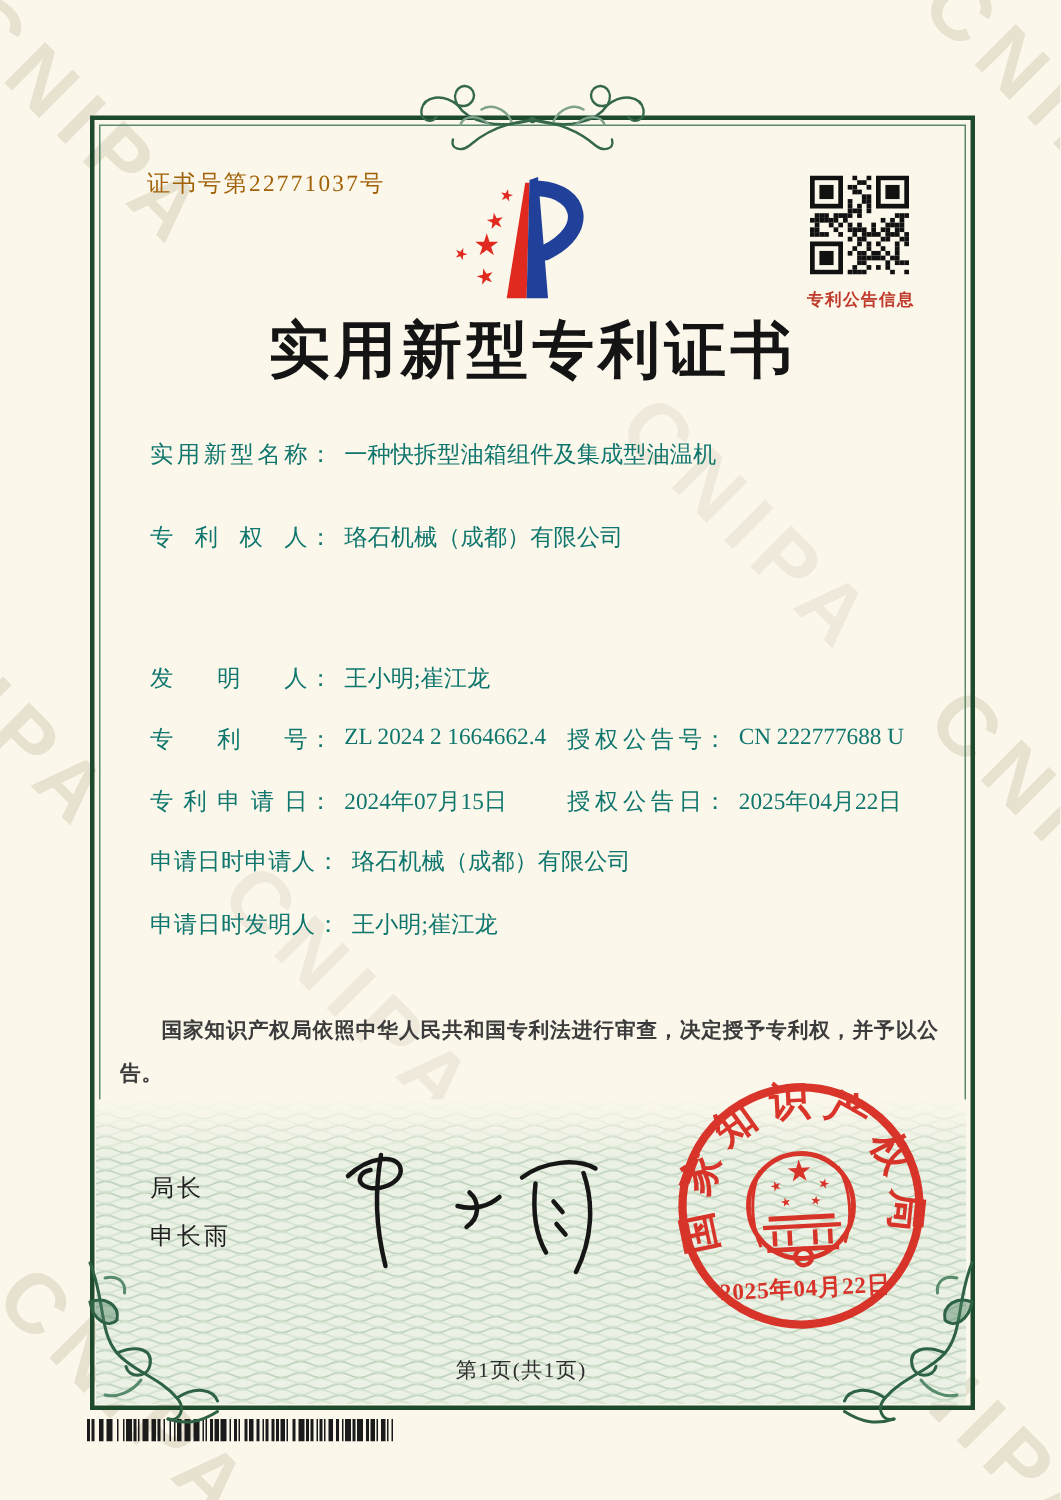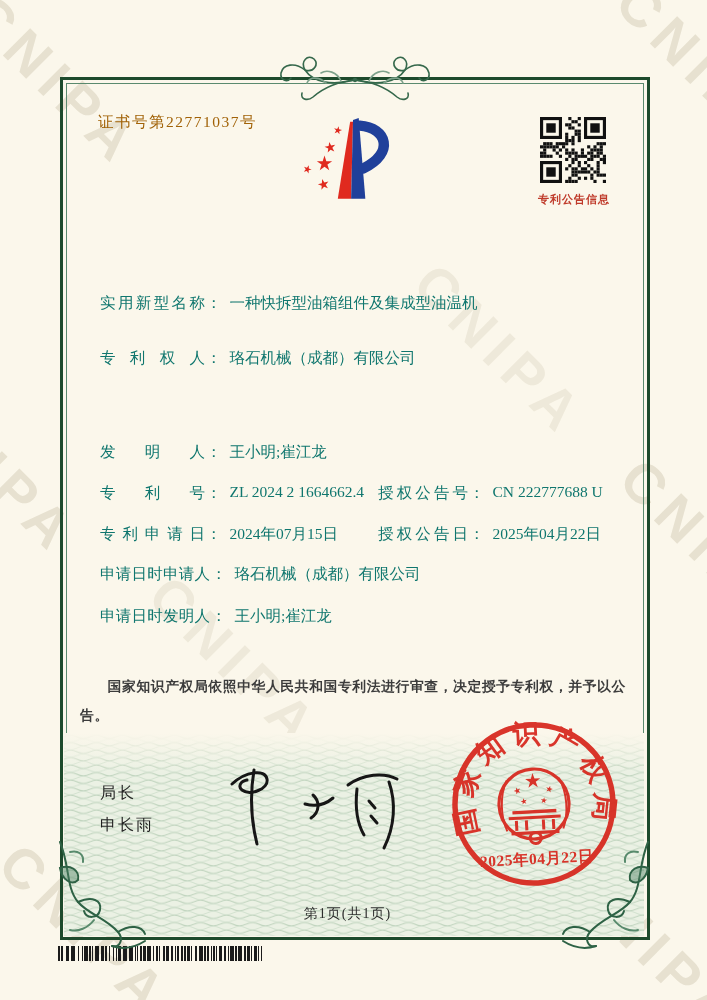--- a/index.html
+++ b/index.html
@@ -360,20 +360,21 @@
       <rect x="6.285714285714286" y="6.285714285714286" width="9.428571428571429" height="9.428571428571429" fill="#111"></rect>
       <rect x="44" y="0" width="22" height="22" fill="#111"></rect>
       <rect x="47.14285714285714" y="3.142857142857143" width="15.714285714285714" height="15.714285714285714" fill="#FBF7EB"></rect>
       <rect x="50.285714285714285" y="6.285714285714286" width="9.428571428571429" height="9.428571428571429" fill="#111"></rect>
       <rect x="0" y="44" width="22" height="22" fill="#111"></rect>
       <rect x="3.142857142857143" y="47.14285714285714" width="15.714285714285714" height="15.714285714285714" fill="#FBF7EB"></rect>
       <rect x="6.285714285714286" y="50.285714285714285" width="9.428571428571429" height="9.428571428571429" fill="#111"></rect>
     </svg>
   <div class="qr-label">专利公告信息</div>
 
+  <div class="title">实用新型专利证书</div>
 
   <div class="row" style="top:293px">
     <span class="flabel">实用新型名称</span><span class="colon">：</span><span class="fvalue">一种快拆型油箱组件及集成型油温机</span>
   </div>
 
   <div class="row" style="top:348px">
     <span class="flabel">专利权人</span><span class="colon">：</span><span class="fvalue">珞石机械（成都）有限公司</span>
   </div>
 
 

